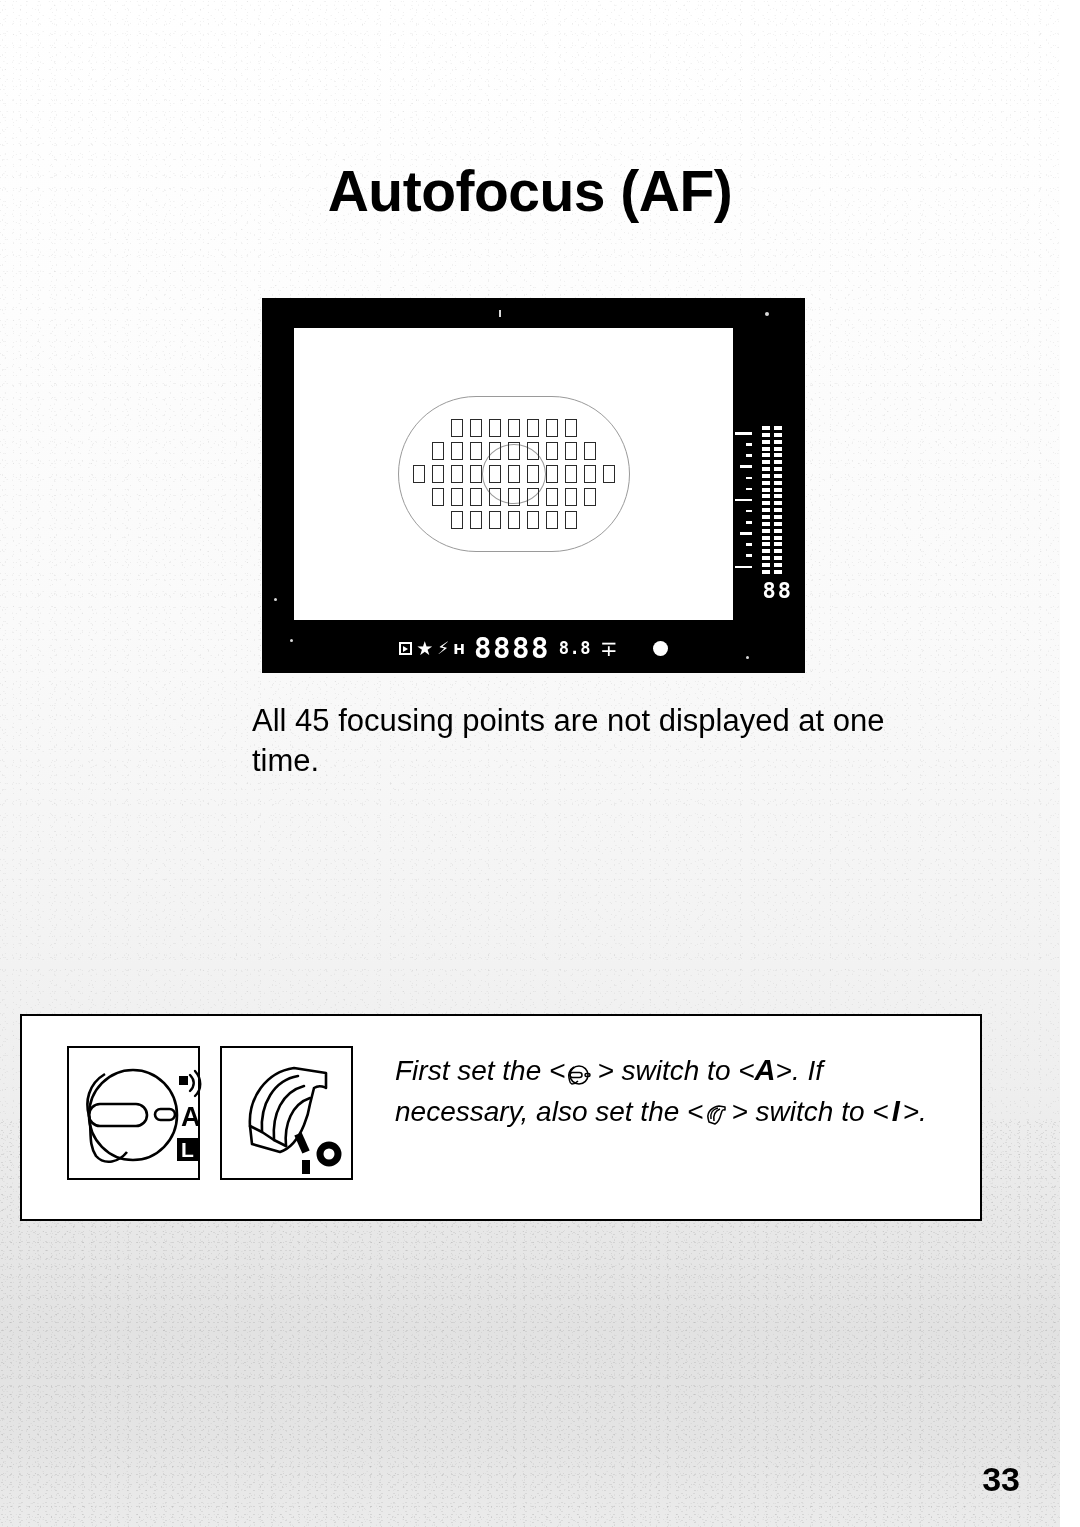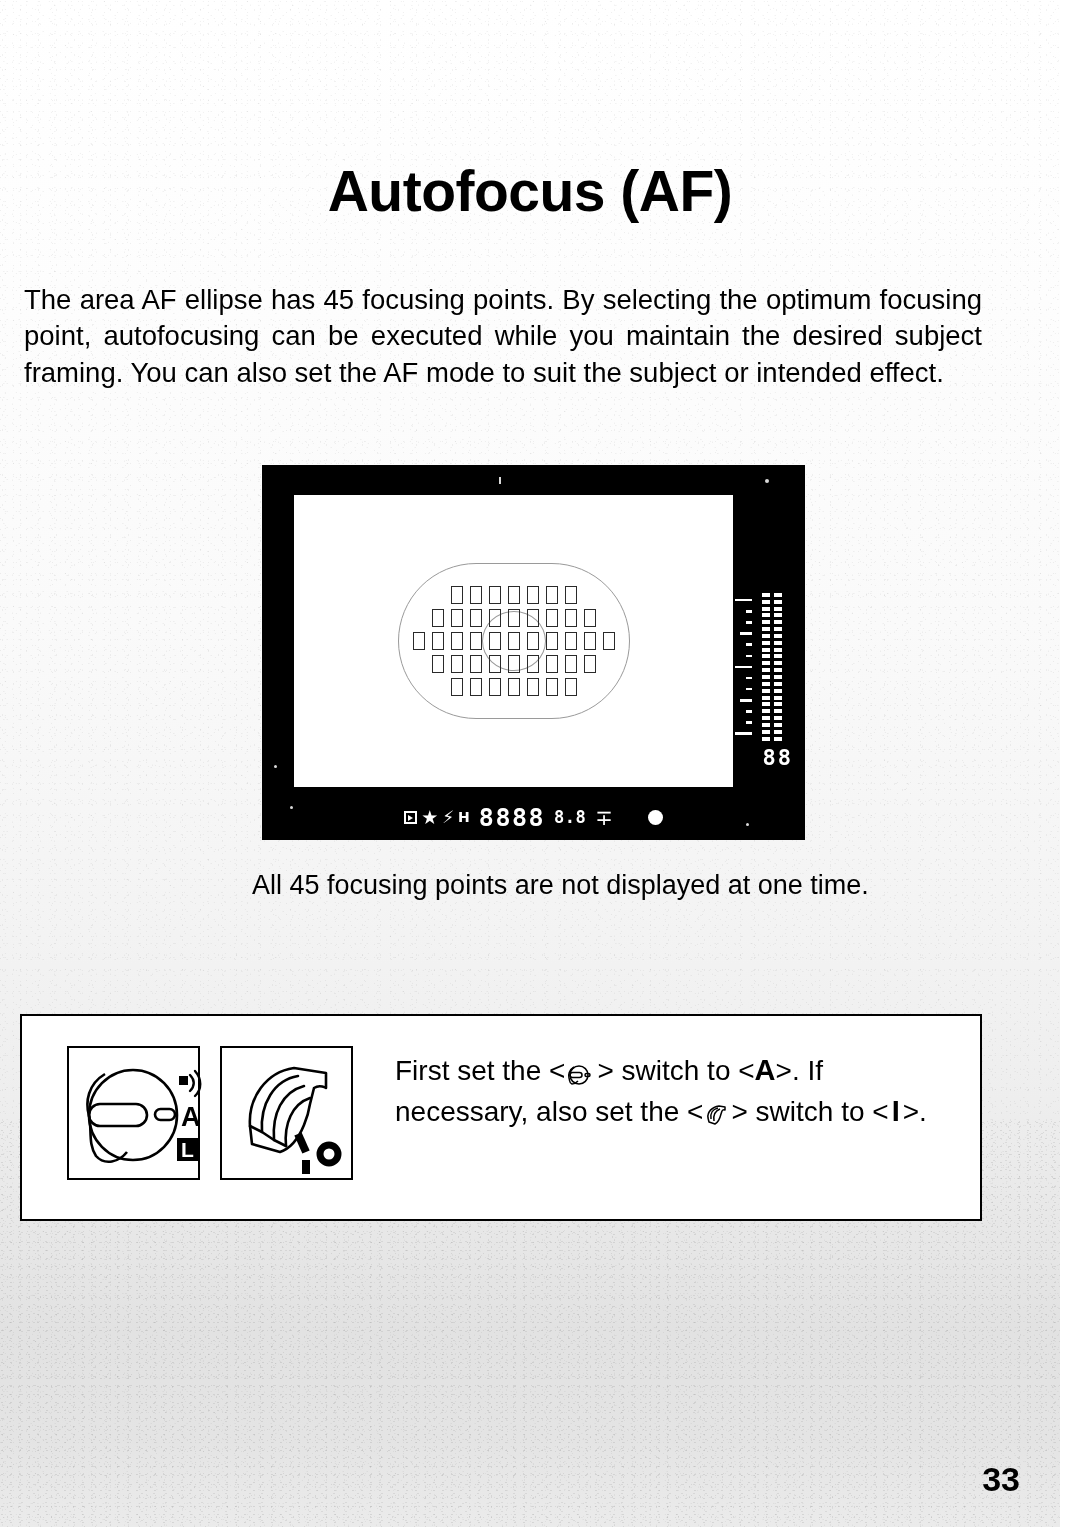--- a/index.html
+++ b/index.html
@@ -251,21 +251,21 @@
   .ro-box::after {
     content: "";
     position: absolute;
     left: 2px; top: 2px;
     border-left: 5px solid #ffffff;
     border-top: 3px solid transparent;
     border-bottom: 3px solid transparent;
   }
   .ro-digits {
     font-family: "DejaVu Sans Mono", monospace;
-    font-size: 25px;
+    font-size: 29px;
     font-weight: bold;
     letter-spacing: 1.5px;
     line-height: 1;
   }
   .ro-av {
     font-family: "DejaVu Sans Mono", monospace;
     font-size: 17px;
     font-weight: bold;
     letter-spacing: .5px;
     line-height: 1;
@@ -276,21 +276,21 @@
     height: 15px;
     border-radius: 50%;
     background: #ffffff;
     margin-left: 26px;
   }
 
   
   .caption {
     margin: 0;
     padding: 18px 0 0 252px;
-    font-size: 27px;
+    font-size: 31px;
     line-height: 1.3;
     max-width: 640px;
   }
 
   
   .note-box {
     position: absolute;
     left: 20px;
     top: 1014px;
     width: 962px;
@@ -313,20 +313,21 @@
     position: relative;
     background: #ffffff;
     flex: none;
   }
   .note-text {
     padding-left: 22px;
     padding-top: 4px;
     font-size: 28px;
     line-height: 1.42;
     max-width: 560px;
+    font-style: italic;
   }
   .note-text .bold-a { font-weight: bold; font-size: 29px; }
   .note-text .bold-i { font-weight: bold; font-size: 29px; padding: 0 3px; }
   .glyph-inline {
     display: inline-block;
     vertical-align: -5px;
     margin: 0 1px;
   }
 
   
@@ -343,21 +344,20 @@
 
 <div id="page">
   <div class="scan-bg"></div>
   <div class="scan-noise"></div>
   <div class="scan-noise-heavy"></div>
 
   <div class="content">
 
     <h1 class="page-title">Autofocus (AF)</h1>
 
-    <p class="intro">The area AF ellipse has 45 focusing points. By selecting the optimum focusing point, autofocusing can be executed while you maintain the desired subject framing. You can also set the AF mode to suit the subject or intended effect.</p>
 
     <div class="figure-wrap">
       <div class="viewfinder">
 
         <div class="vf-speck" style="left:237px; top:12px; width:2px; height:7px;"></div>
         <div class="vf-speck" style="left:503px; top:14px; width:4px; height:4px; border-radius:50%;"></div>
         <div class="vf-speck" style="left:12px;  top:300px; width:3px; height:3px; border-radius:50%;"></div>
         <div class="vf-speck" style="left:28px;  top:341px; width:3px; height:3px; border-radius:50%;"></div>
         <div class="vf-speck" style="left:484px; top:358px; width:3px; height:3px; border-radius:50%;"></div>
 

